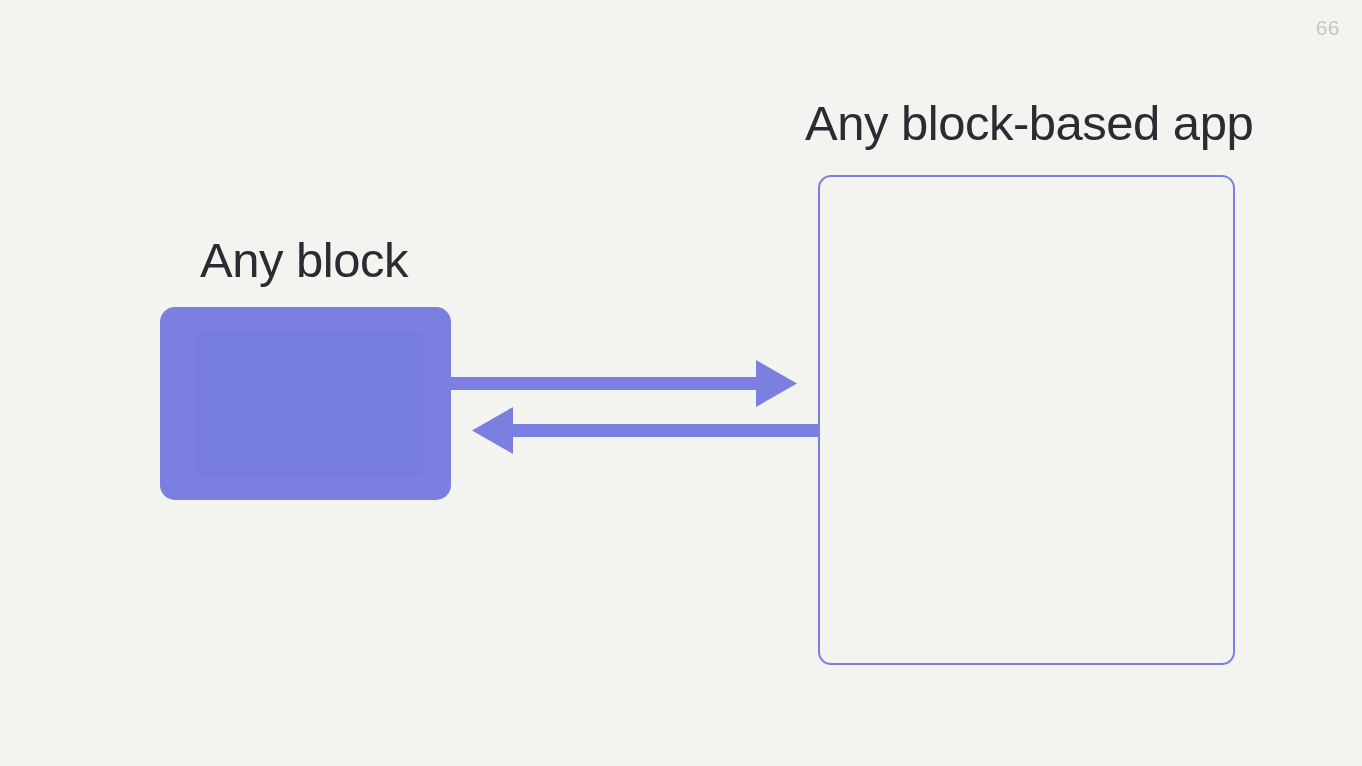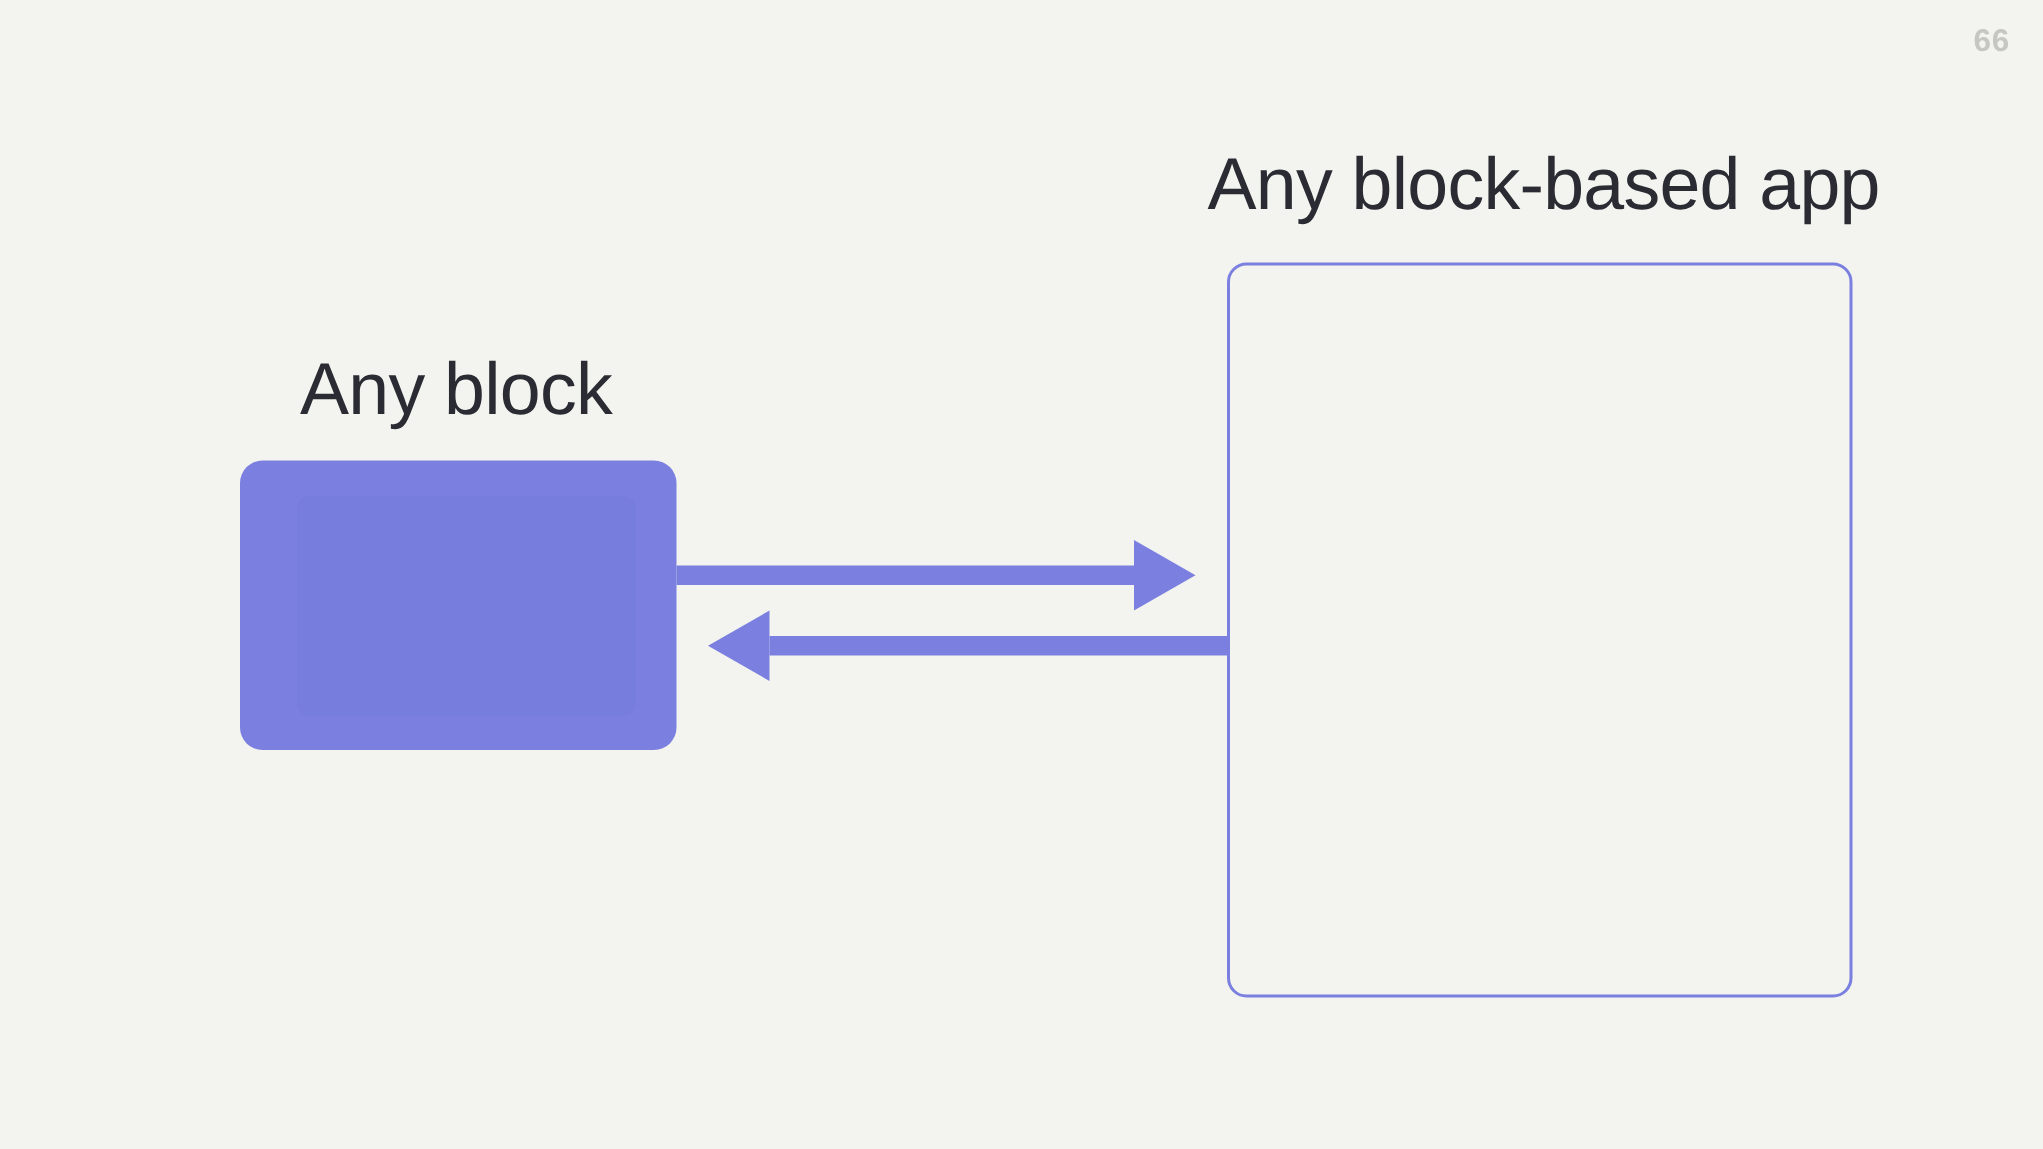--- a/index.html
+++ b/index.html
@@ -20,21 +20,21 @@
     background: #f3f4ef;
   }
 
   
   .page-number {
     position: absolute;
     top: 17px;
     right: 22px;
     font-family: "Liberation Sans", sans-serif;
     font-size: 21px;
-    font-weight: 700;
+    font-weight: 400;
     letter-spacing: 0.5px;
     color: #c6c7c2;
     line-height: 1;
     user-select: none;
   }
 
   
   .heading {
     position: absolute;
     font-family: "Liberation Sans", sans-serif;

